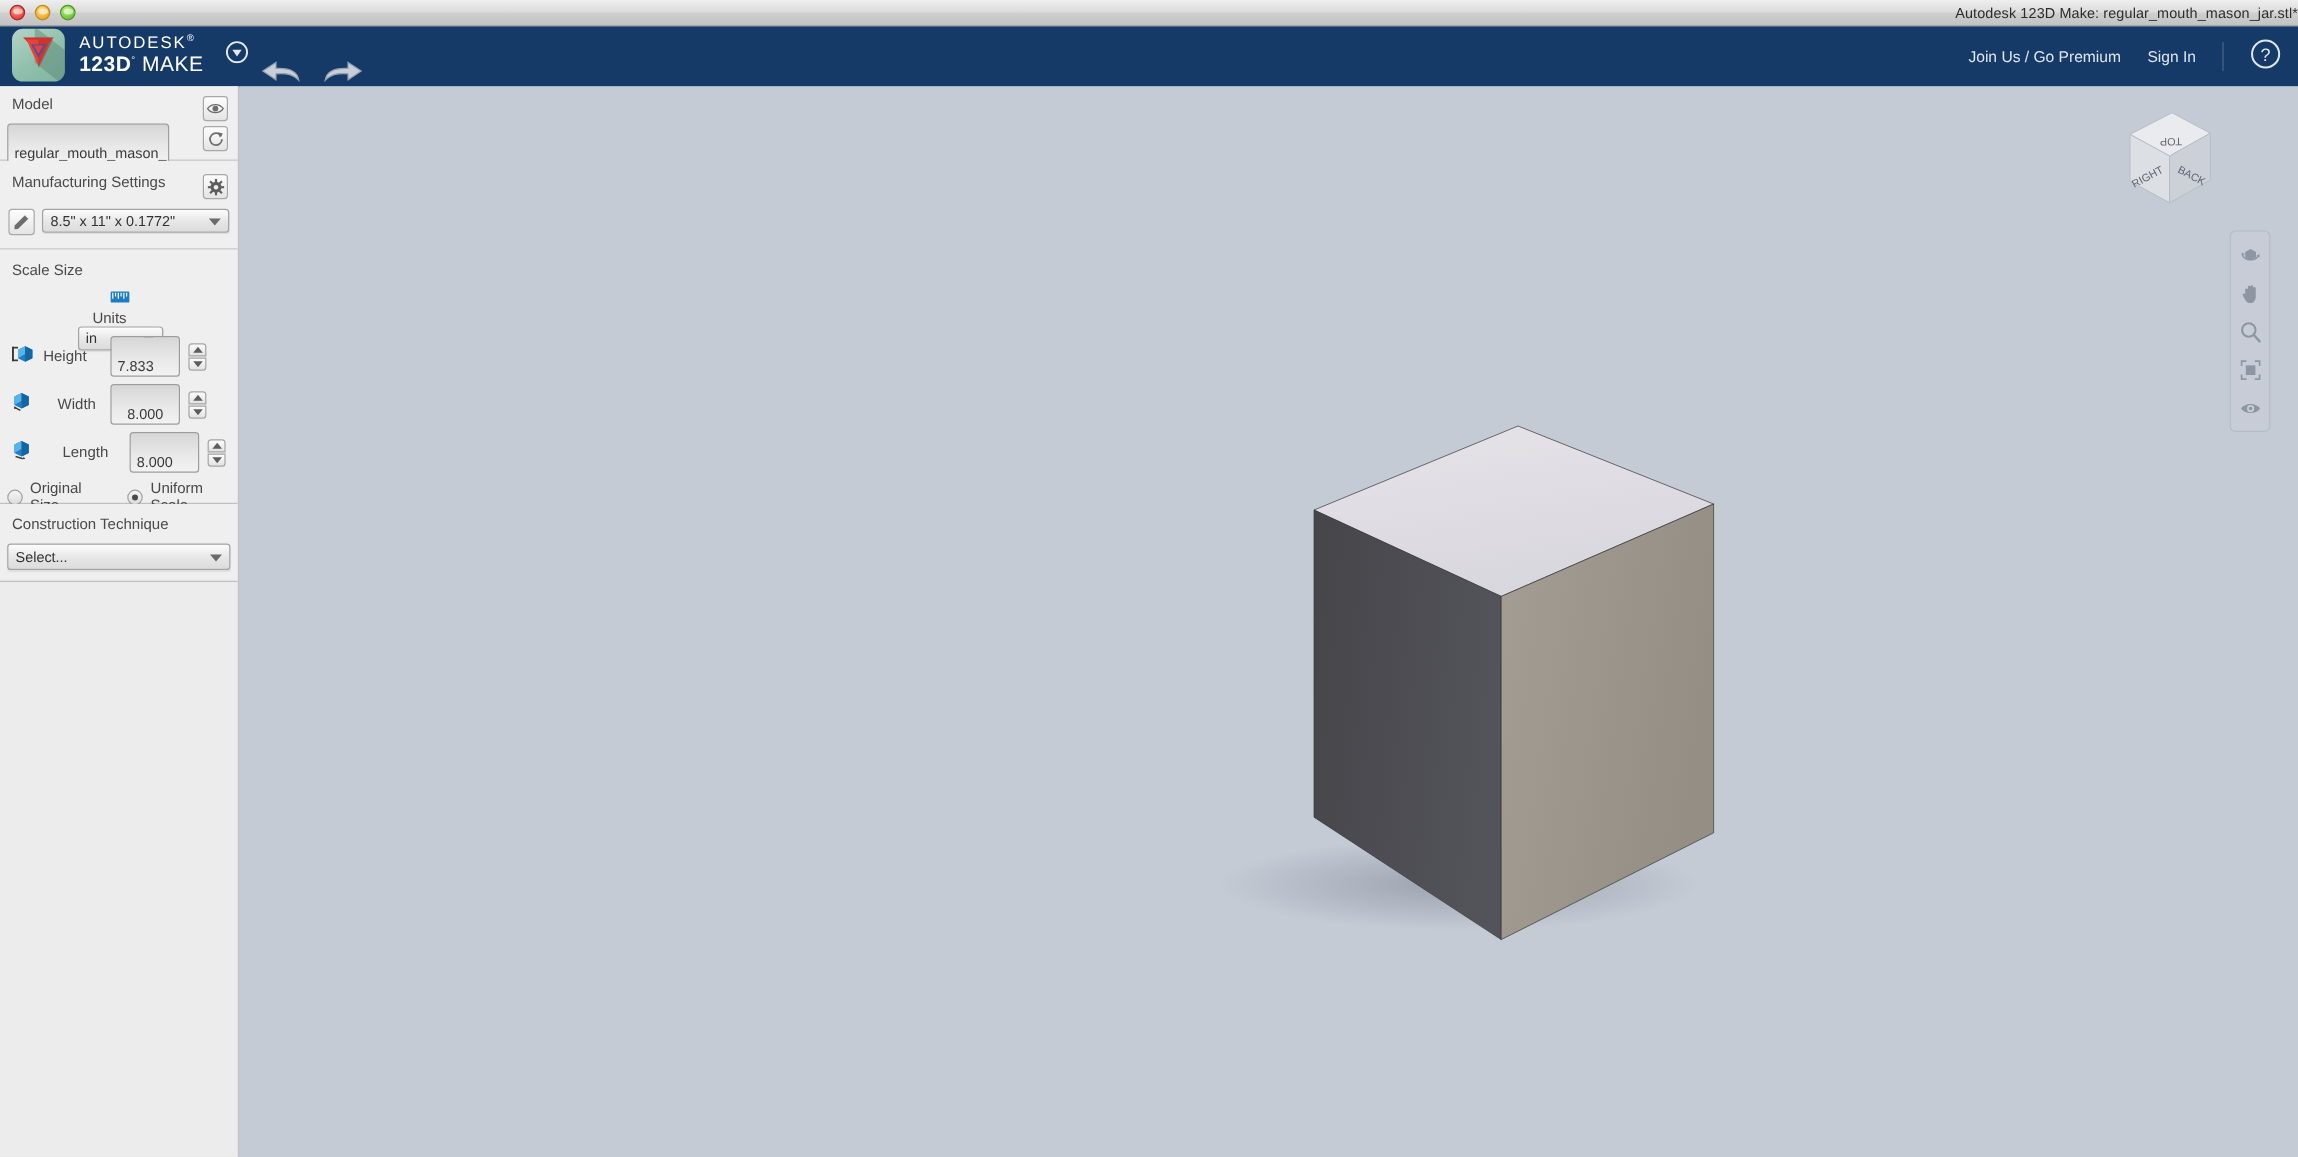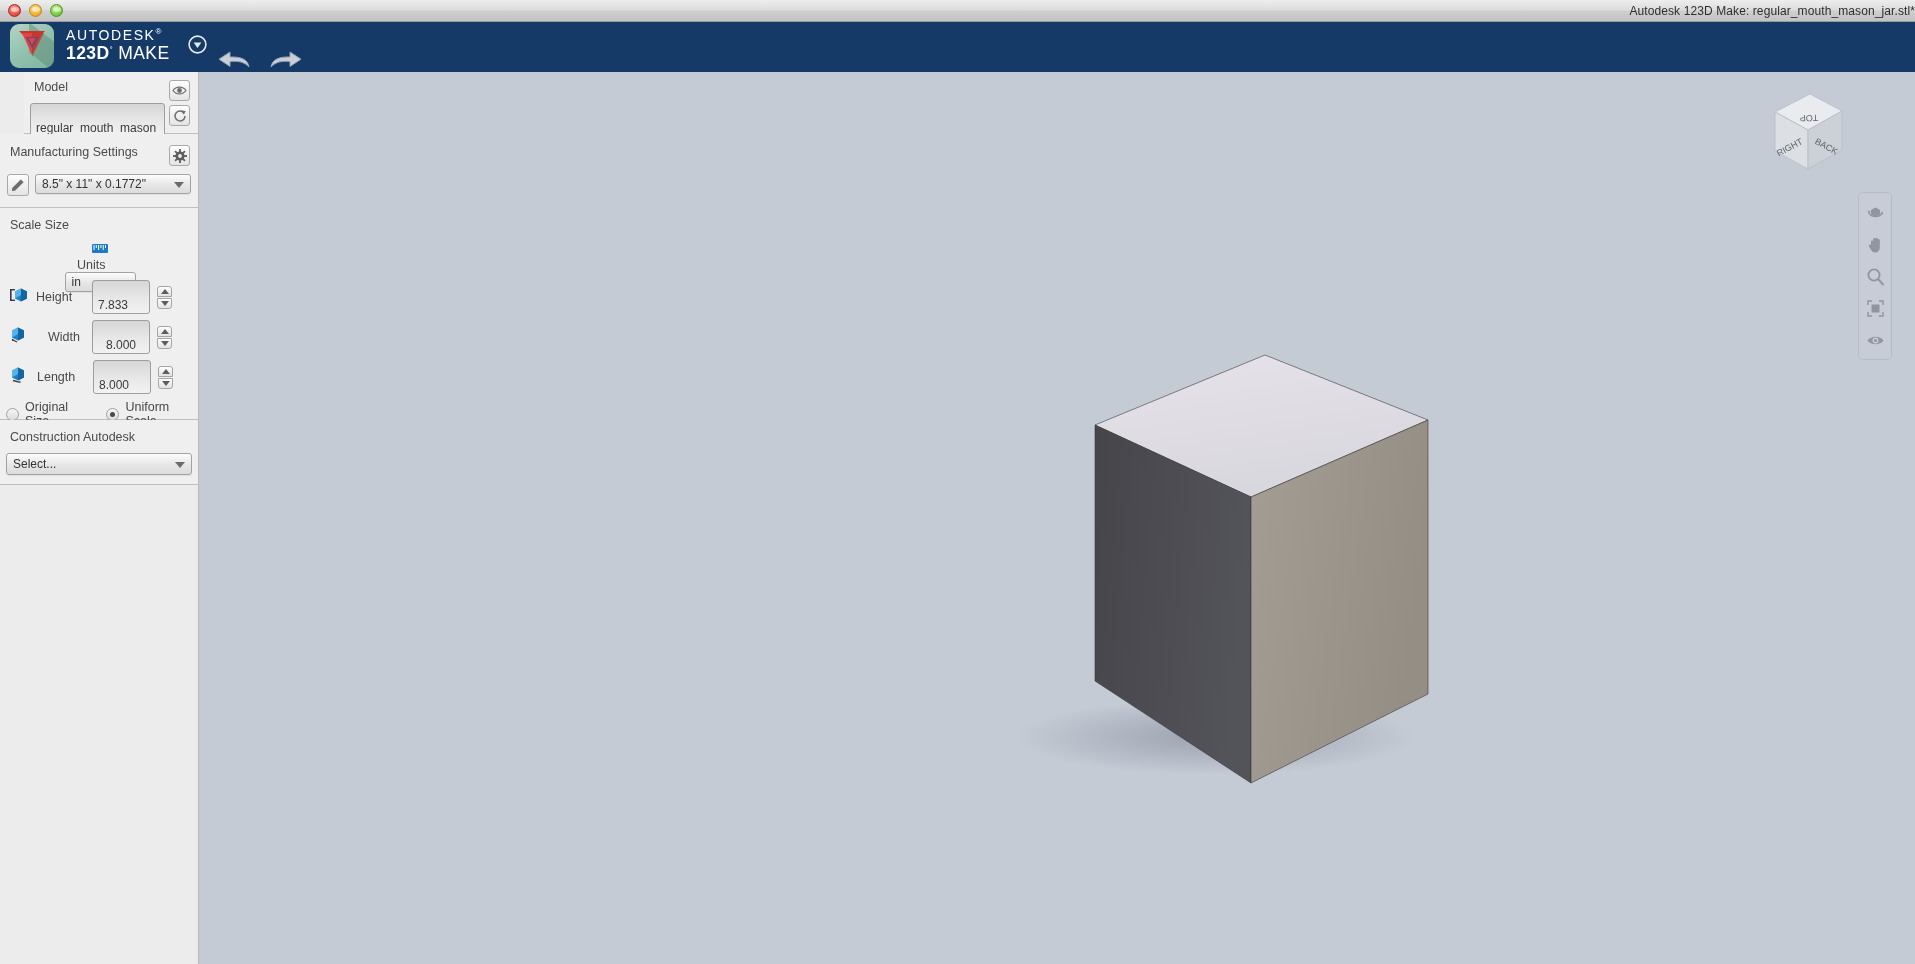--- a/index.html
+++ b/index.html
@@ -192,25 +192,36 @@
         <path d="M12,2 L12,7 C22,6.5 30,9 31,17 C26,11.5 20,11 12,11.5 L12,16.5 L1,9.2 Z" fill="#c9cfd8" stroke="#93a0b0" stroke-width="1"></path>
       </svg>
     </span>
     <span class="navarrow">
       <svg width="33" height="20" viewBox="0 0 33 20">
         <path d="M21,2 L21,7 C11,6.5 3,9 2,17 C7,11.5 13,11 21,11.5 L21,16.5 L32,9.2 Z" fill="#c9cfd8" stroke="#93a0b0" stroke-width="1"></path>
       </svg>
     </span>
   </div>
 
+  <div id="acct">
+    <a>Join Us / Go Premium</a>
+    <a>Sign In</a>
+    <div class="sep"></div>
+    <span id="help-icon">
+      <svg width="26" height="26" viewBox="0 0 26 26">
+        <circle cx="13" cy="13" r="11.3" fill="none" stroke="#dfe6ef" stroke-width="1.7"></circle>
+        <text x="13" y="18.5" font-family="Liberation Sans, sans-serif" font-size="15" fill="#dfe6ef" text-anchor="middle">?</text>
+      </svg>
+    </span>
+  </div>
 </div>
 
 <div id="sidebar">
 
-  <div class="panel" style="height:62px;margin-left:24px;">
+  <div class="panel" style="height:62px;">
     <div class="panel-title">Model</div>
     <div class="txtfield" style="position:absolute; left:6px; top:31px; width:135px;">regular_mouth_mason_</div>
     <div class="sq-btn" style="position:absolute; right:8px; top:8px;">
       <svg width="15" height="11" viewBox="0 0 15 11">
         <path d="M1,5.5 C4,1 11,1 14,5.5 C11,10 4,10 1,5.5 Z" fill="none" stroke="#6d6d6d" stroke-width="1.1"></path>
         <circle cx="7.5" cy="5.5" r="2.4" fill="#6d6d6d"></circle>
       </svg>
     </div>
     <div class="sq-btn" style="position:absolute; right:8px; top:33px;">
       <svg width="14" height="14" viewBox="0 0 14 14">
@@ -318,42 +329,42 @@
     <div class="row" style="position:absolute; left:10px; top:152px; width:186px;">
       <span style="width:16px;">
         <svg width="18" height="16" viewBox="0 0 18 16">
           <polygon points="2,3.5 8,0.5 14,3.5 14,10.5 8,13.5 2,10.5" fill="#1f7fc6"></polygon>
           <polygon points="2,3.5 8,0.5 8,7 2,10.5" fill="#55b4e8"></polygon>
           <polygon points="8,0.5 14,3.5 14,10.5 8,13.5" fill="#1565a3"></polygon>
           <path d="M3,13.5 L9,15.2" stroke="#3b3b3b" stroke-width="1.3" fill="none"></path>
           <polygon points="9.8,13.6 11,15.4 8.8,15.8" fill="#3b3b3b"></polygon>
         </svg>
       </span>
-      <span class="row-label" style="margin-left:11px; width:56px;">Length</span>
+      <span class="row-label" style="margin-left:26px; width:56px;">Length</span>
       <div class="txtfield" style="width:58px;">8.000</div>
       <div class="spin" style="margin-left:7px;">
         <div class="up">
             <i></i>
           </div>
         <div class="down">
             <i></i>
           </div>
       </div>
     </div>
 
     <div class="row" style="position:absolute; left:6px; top:192px; width:192px;">
       <div class="radio"></div>
       <span class="radio-label">Original Size</span>
       <div class="radio on" style="margin-left:16px;"></div>
       <span class="radio-label">Uniform Scale</span>
     </div>
   </div>
 
   <div class="panel" style="height:65px;">
-    <div class="panel-title" style="padding-top:10px;">Construction Autodesk</div>
+    <div class="panel-title" style="padding-top:10px;">Construction Technique</div>
     <div class="drop" style="position:absolute; left:6px; top:33px; width:186px; height:22px; line-height:20px;">
       <span>Select...</span>
       <span class="tri"></span>
     </div>
   </div>
 
   <div style="height:479px; background:#ececec;"></div>
 </div>
 
 <div id="viewport">

